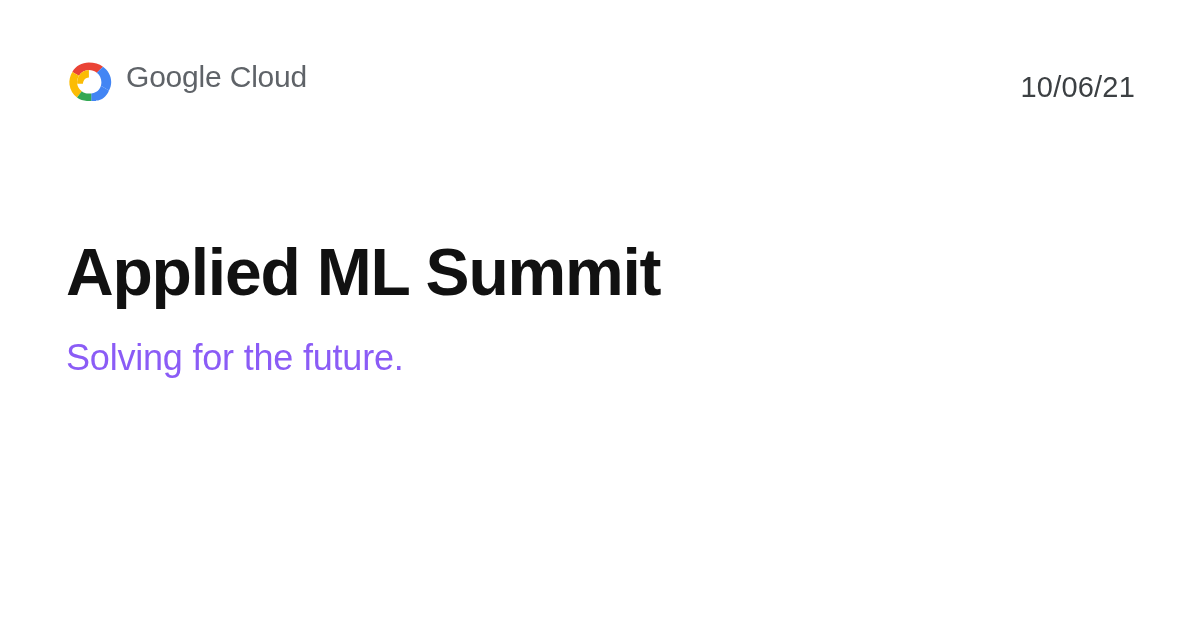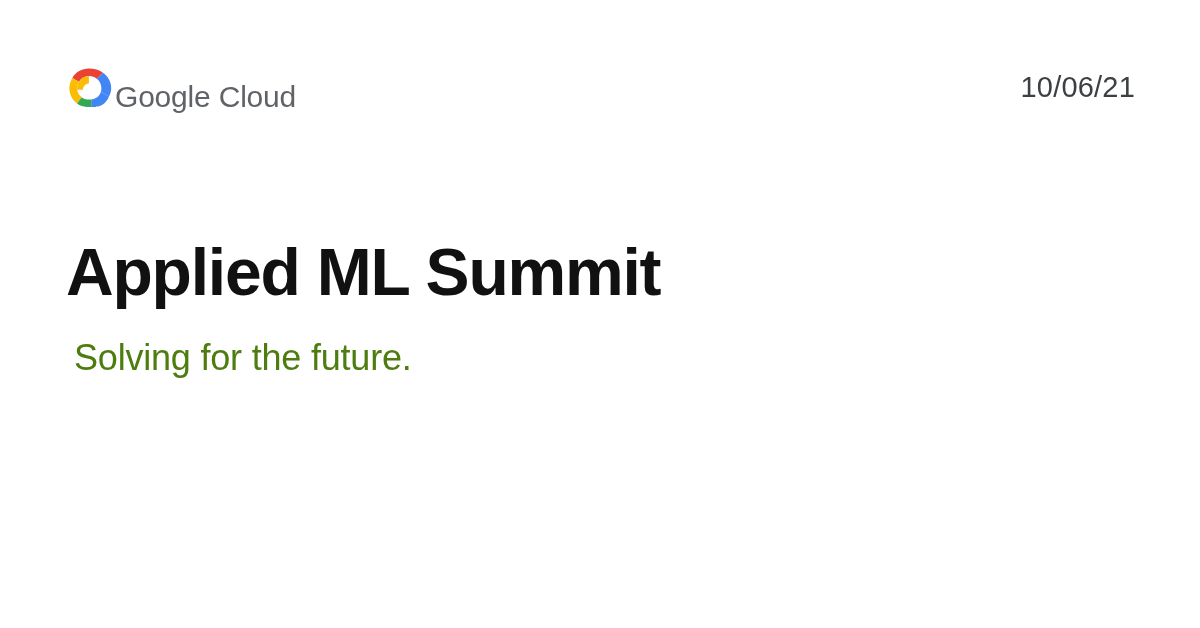--- a/index.html
+++ b/index.html
@@ -30,21 +30,22 @@
     left: 63px;
     right: 65px;
     height: 50px;
     display: flex;
     align-items: center;
     justify-content: space-between;
   }
 
   .brand-lockup {
     display: flex;
-    align-items: flex-end;
+    align-items: flex-start;
+    gap: 11px;
     height: 50px;
   }
 
   .brand-mark {
     display: block;
     width: 52px;
     height: 44px;
     flex: none;
   }
 
@@ -87,24 +88,24 @@
     letter-spacing: -1.2px;
     line-height: 1.06;
     margin: 0;
     white-space: nowrap;
   }
 
   .subtitle {
     font-family: "Liberation Sans", "DejaVu Sans", sans-serif;
     font-size: 36px;
     font-weight: 400;
-    color: #4d7c0f;
+    color: #8b5cf6;
     letter-spacing: -0.2px;
     line-height: 1.2;
-    margin: 28px 0 0 8px;
+    margin: 28px 0 0 0;
     white-space: nowrap;
   }
 </style>
 </head>
 <body>
 
 <div class="slide">
 
   <div class="header">
 

